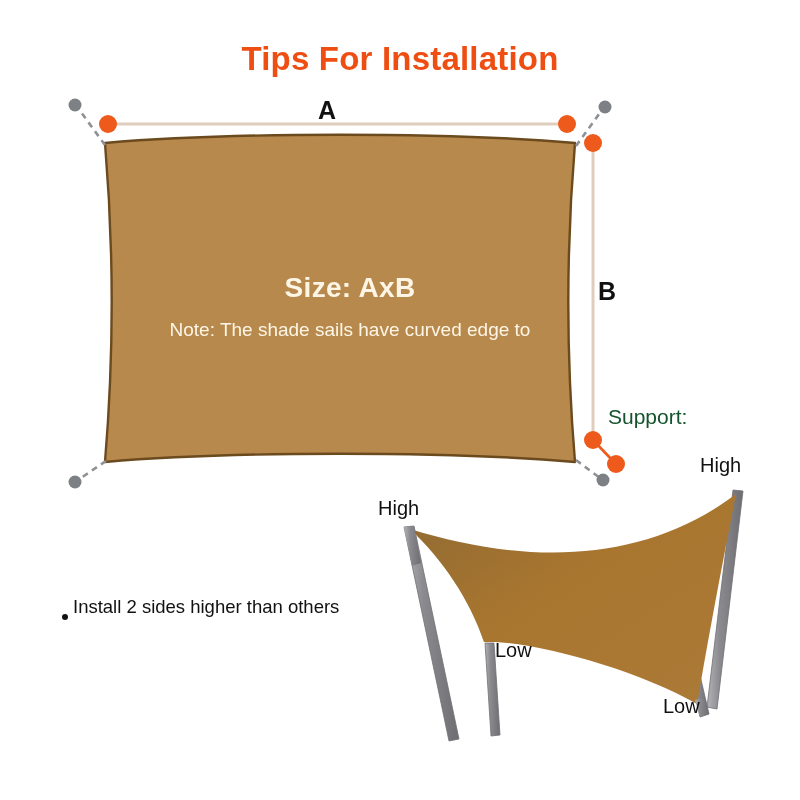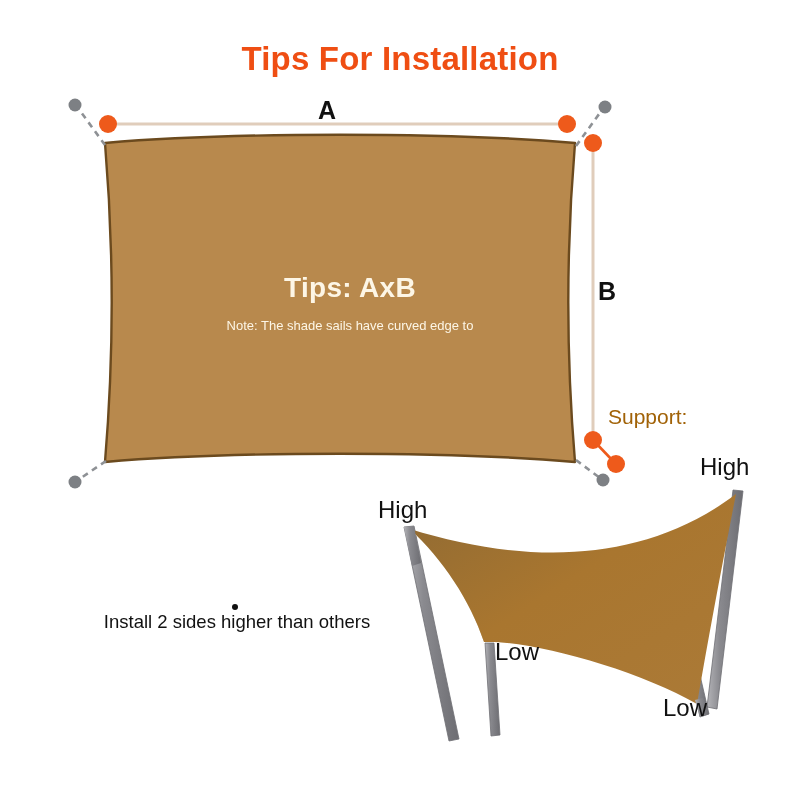--- a/index.html
+++ b/index.html
@@ -27,44 +27,44 @@
   .sail-text{
     position:absolute;text-align:center;color:#fdf6e6;
     font-family:"Liberation Sans", sans-serif;
   }
   #sail-size{
     left:150px;top:272px;width:400px;
     font-size:28px;font-weight:bold;letter-spacing:0.3px;
   }
   #sail-note{
     left:128px;top:318px;width:444px;
-    font-size:13px;font-weight:normal;line-height:1.28;
+    font-size:19px;font-weight:normal;line-height:1.28;
   }
 
   .support-note{
     position:absolute;left:608px;top:405px;width:150px;
-    font-size:21px;color:#a16207;line-height:1.15;
+    font-size:21px;color:#14532d;line-height:1.15;
     font-family:"Liberation Sans", sans-serif;
   }
 
   .pole-label{
-    position:absolute;font-size:24px;color:#111;
+    position:absolute;font-size:20px;color:#111;
     font-family:"Liberation Sans", sans-serif;line-height:1;
   }
   #lbl-high-left{left:378px;top:498px;}
   #lbl-high-right{left:700px;top:455px;}
   #lbl-low-left{left:495px;top:640px;}
   #lbl-low-right{left:663px;top:696px;}
 
   .bullets{
     position:absolute;left:62px;top:595px;width:350px;
     font-size:18.5px;color:#111;line-height:1.33;
     font-family:"Liberation Sans", sans-serif;
   }
-  .bullet-row{display:flex;align-items:center;margin-bottom:2px;flex-direction:column;}
+  .bullet-row{display:flex;align-items:flex-end;margin-bottom:2px;}
   .bullet-dot{
     width:6px;height:6px;border-radius:50%;background:#111;
     margin-top:9px;margin-right:5px;flex:0 0 auto;
   }
   .bullet-text{flex:1 1 auto;}
 </style>
 </head>
 <body>
 
 <div id="stage">
@@ -156,21 +156,21 @@
                C 470 600, 443 560, 410 529 Z" fill="url(#hyparTop)"></path>
 
       <path d="M 404 527 L 412 566 L 421 563 L 414 526 Z" fill="url(#poleGrad)"></path>
       <path d="M 695 700 L 700 717 L 709 714 L 703 698 Z" fill="url(#poleGrad)"></path>
     </g>
   </svg>
 
   <div class="dim-label" id="label-a">A</div>
   <div class="dim-label" id="label-b">B</div>
 
-  <div class="sail-text" id="sail-size">Tips: AxB</div>
+  <div class="sail-text" id="sail-size">Size: AxB</div>
 
   <div class="sail-text" id="sail-note">
     <div>Note: The shade sails have curved edge to</div>
   </div>
 
   <div class="support-note">
     <div>Support:</div>
   </div>
 
   <div class="pole-label" id="lbl-high-left">High</div>

